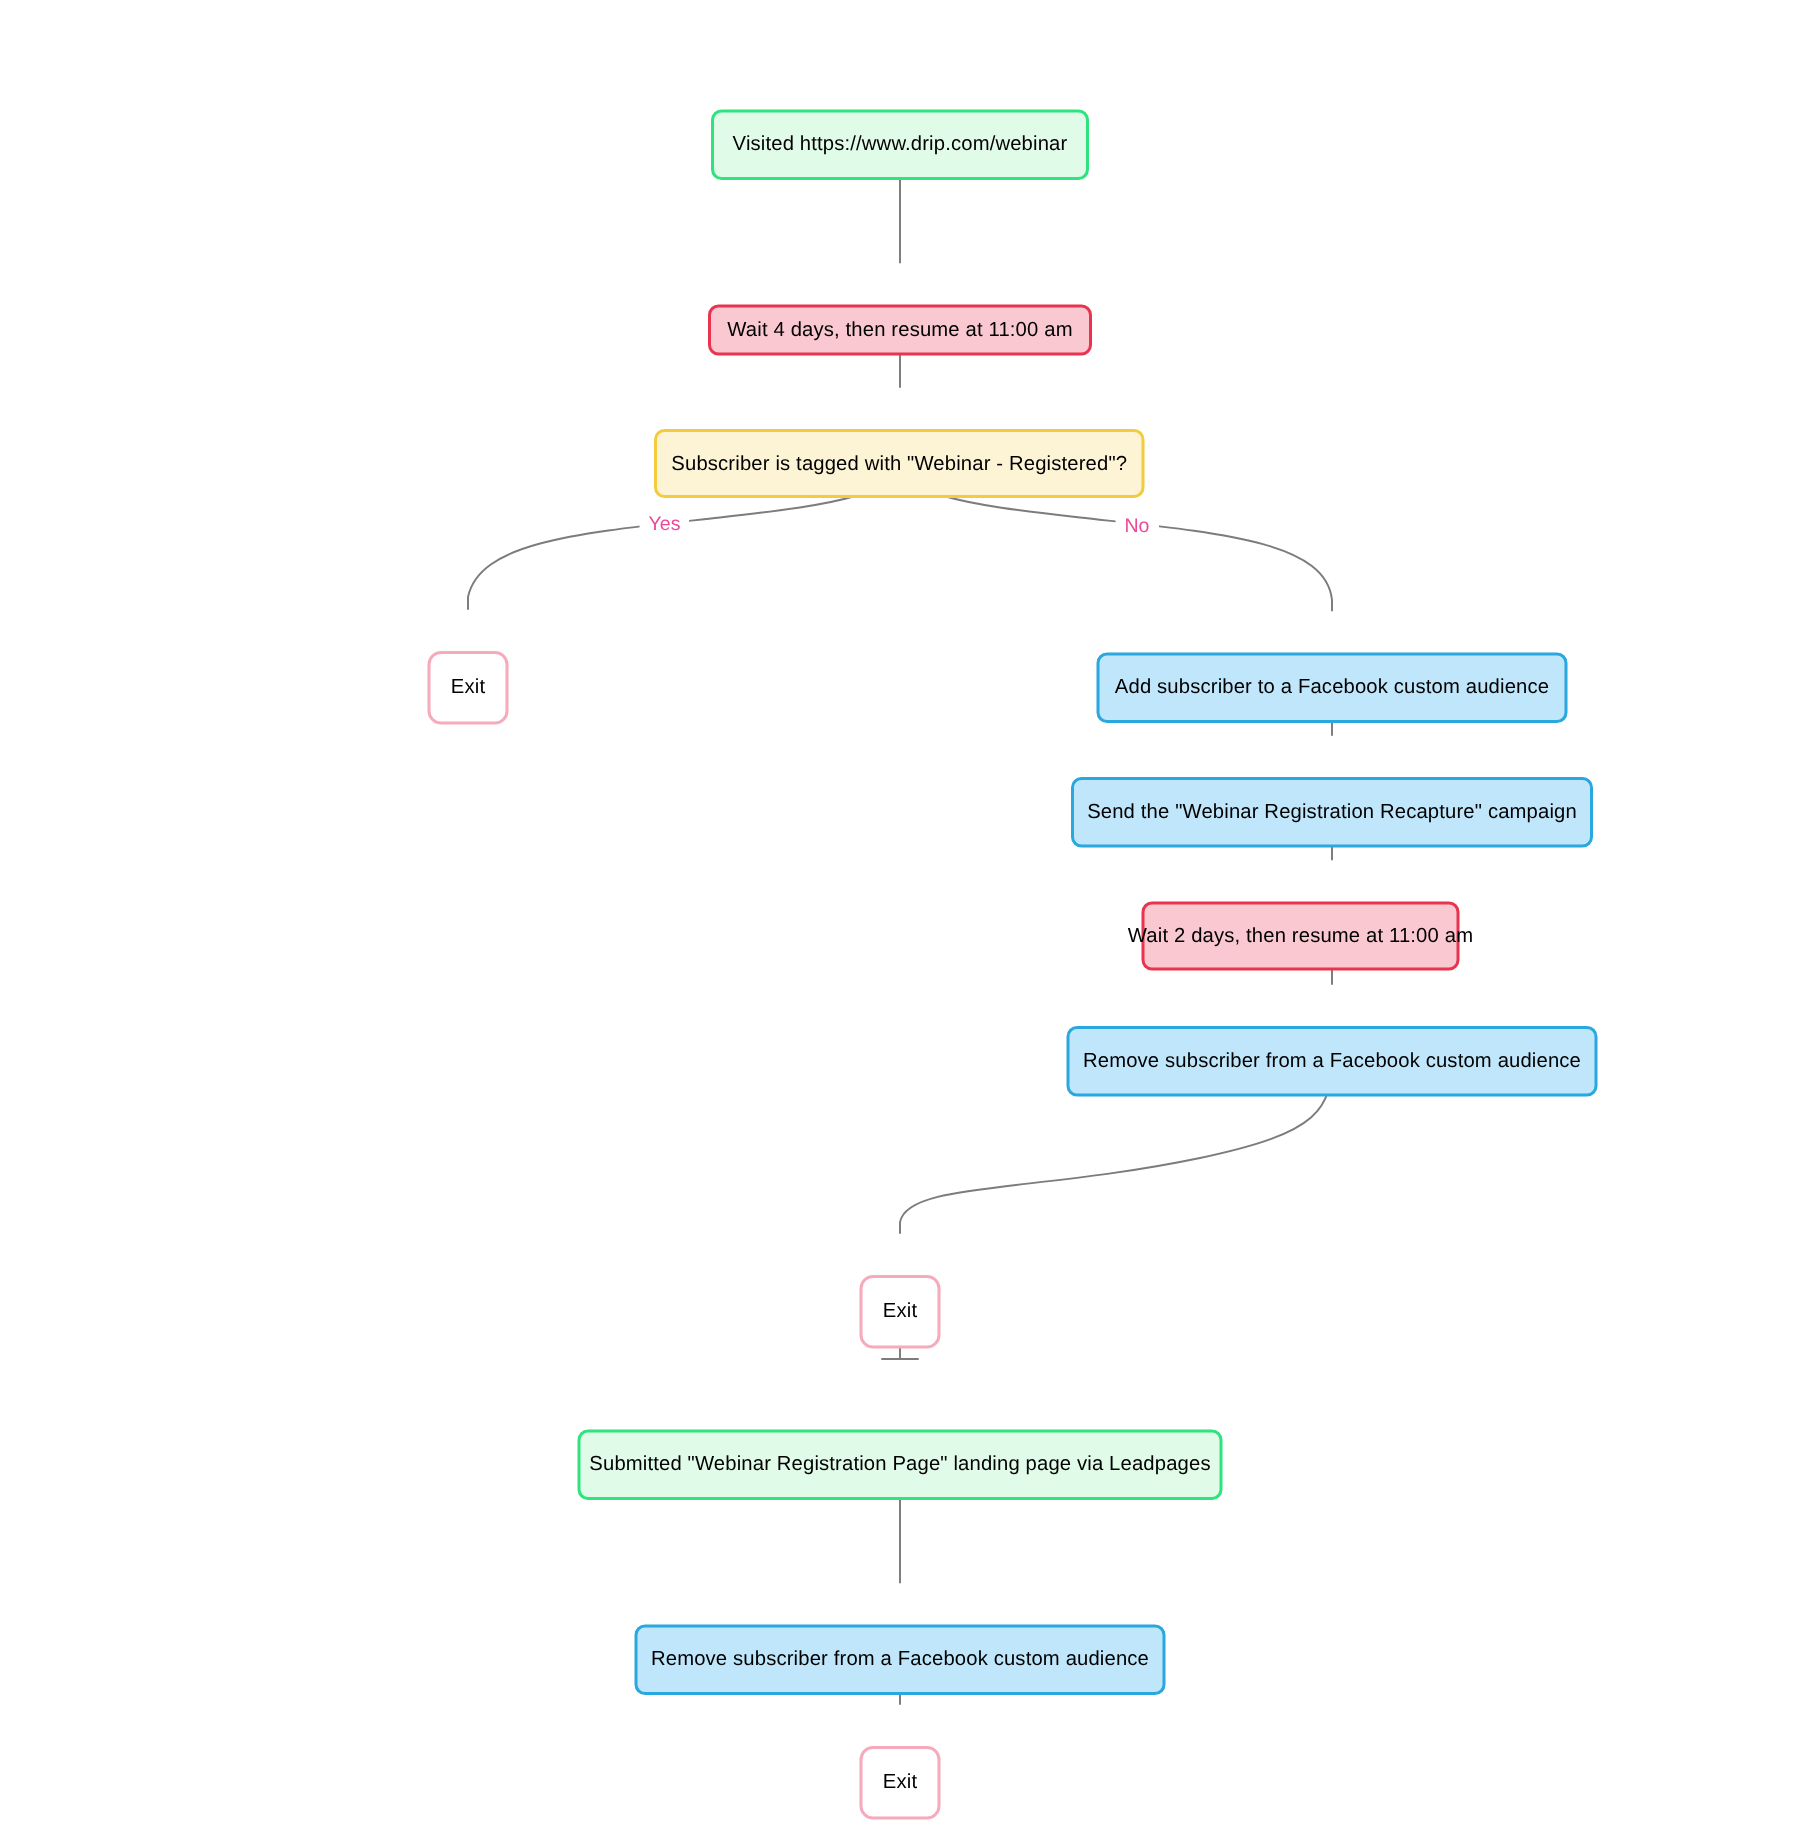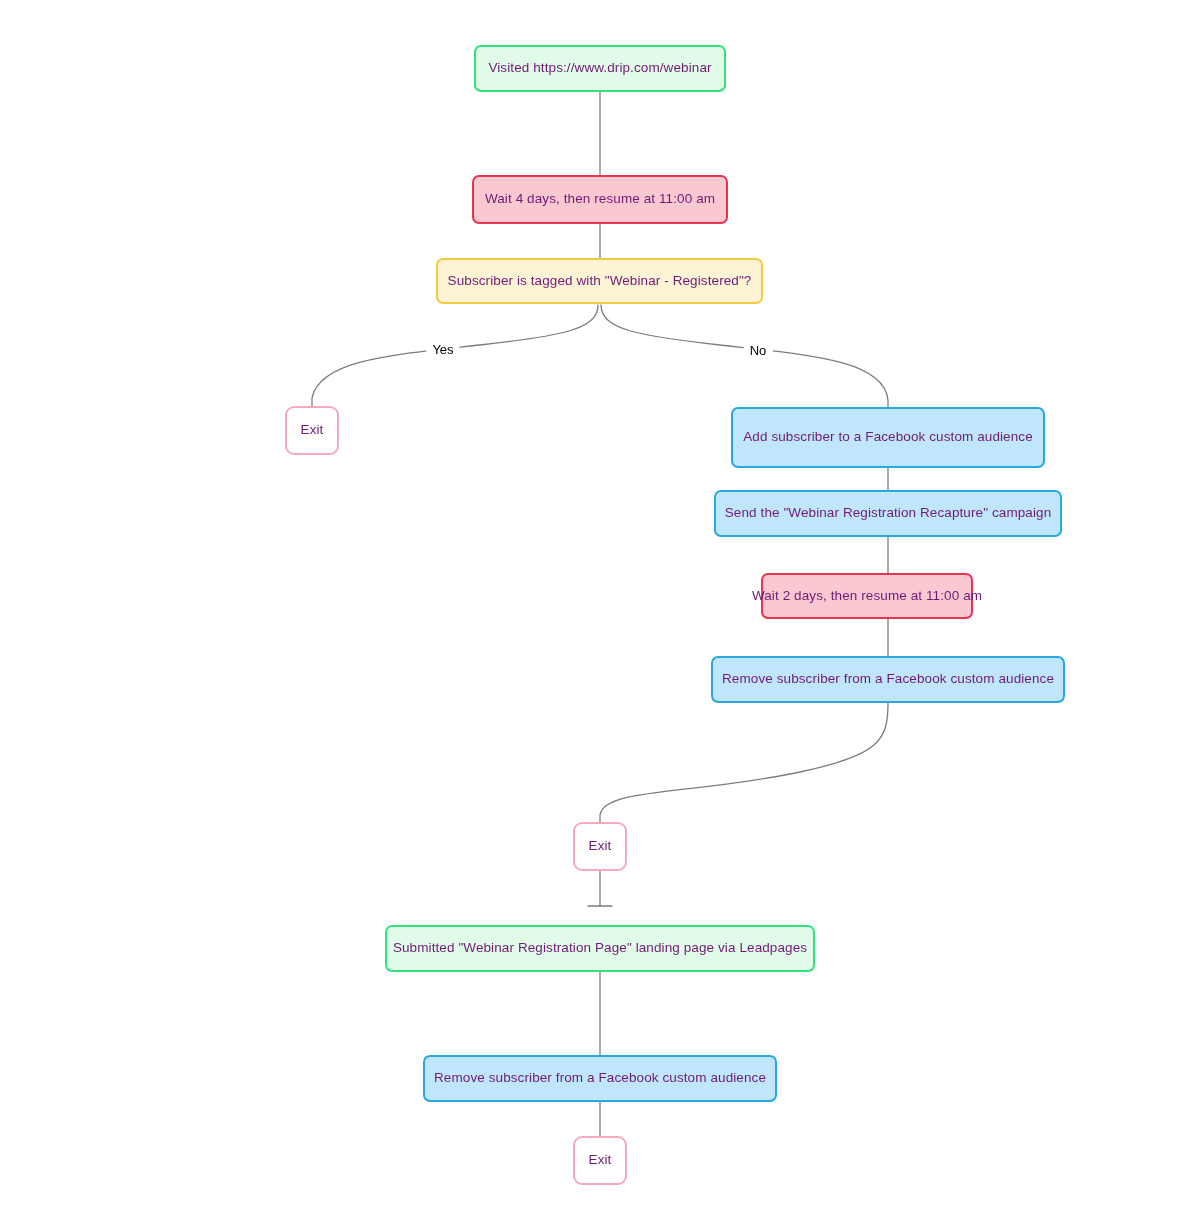--- a/index.html
+++ b/index.html
@@ -27,24 +27,25 @@
     position: absolute;
     box-sizing: border-box;
     display: flex;
     align-items: center;
     justify-content: center;
     border-radius: 7px;
     border-width: 2px;
     border-style: solid;
     font-size: 13.5px;
     line-height: 1.2;
-    color: #701a75;
+    color: #000000;
     white-space: nowrap;
     padding: 0 14px;
     letter-spacing: 0.1px;
+    margin-top: 28px;
   }
   .node.trigger {
     background: #e1fbe9;
     border-color: #2fe37f;
   }
   .node.wait {
     background: #fac8d0;
     border-color: #e8344f;
   }
   .node.decision {
@@ -57,21 +58,21 @@
   }
   .node.exit {
     background: #ffffff;
     border-color: #f6aabb;
     border-radius: 9px;
     font-size: 13.5px;
   }
   .edge-label {
     position: absolute;
     font-size: 13px;
-    color: #000000;
+    color: #ec4899;
     background: #ffffff;
     padding: 2px 6px;
     transform: translate(-50%, -50%);
     white-space: nowrap;
     font-family: "Liberation Sans", "DejaVu Sans", sans-serif;
   }
 </style>
 </head>
 <body>
 
@@ -84,24 +85,24 @@
       <path d="M 888 454 L 888 490" fill="none" stroke="#7c7c7c" stroke-width="1.3" stroke-linecap="round"></path>
       <path d="M 888 537 L 888 573" fill="none" stroke="#7c7c7c" stroke-width="1.3" stroke-linecap="round"></path>
       <path d="M 888 619 L 888 656" fill="none" stroke="#7c7c7c" stroke-width="1.3" stroke-linecap="round"></path>
       <path d="M 888 703 C 888 740, 880 755, 800 772 C 690 795, 604 788, 600 815 L 600 822" fill="none" stroke="#7c7c7c" stroke-width="1.3" stroke-linecap="round"></path>
       <path d="M 600 871 L 600 906" fill="none" stroke="#7c7c7c" stroke-width="1.3" stroke-linecap="round"></path>
       <path d="M 588 906 L 612 906" fill="none" stroke="#7c7c7c" stroke-width="1.3" stroke-linecap="round"></path>
       <path d="M 600 972 L 600 1055" fill="none" stroke="#7c7c7c" stroke-width="1.3" stroke-linecap="round"></path>
       <path d="M 600 1102 L 600 1136" fill="none" stroke="#7c7c7c" stroke-width="1.3" stroke-linecap="round"></path>
     </svg>
 <div class="node trigger" style="left: 474px; top: 45px; width: 252px; height: 47px;">Visited https://www.drip.com/webinar</div>
-    <div class="node wait" style="left: 472px; top: 175px; width: 256px; height: 49px;">Wait 4 days, then resume at 11:00 am</div>
+    <div class="node wait" style="left: 472px; top: 175px; width: 256px; height: 34px;">Wait 4 days, then resume at 11:00 am</div>
     <div class="node decision" style="left: 436px; top: 258px; width: 327px; height: 46px;">Subscriber is tagged with "Webinar - Registered"?</div>
     <div class="node exit" style="left: 285px; top: 406px; width: 54px; height: 49px;">Exit</div>
-    <div class="node action" style="left: 731px; top: 407px; width: 314px; height: 61px;">Add subscriber to a Facebook custom audience</div>
+    <div class="node action" style="left: 731px; top: 407px; width: 314px; height: 47px;">Add subscriber to a Facebook custom audience</div>
     <div class="node action" style="left: 714px; top: 490px; width: 348px; height: 47px;">Send the "Webinar Registration Recapture" campaign</div>
     <div class="node wait" style="left: 761px; top: 573px; width: 212px; height: 46px;">Wait 2 days, then resume at 11:00 am</div>
     <div class="node action" style="left: 711px; top: 656px; width: 354px; height: 47px;">Remove subscriber from a Facebook custom audience</div>
     <div class="node exit" style="left: 573px; top: 822px; width: 54px; height: 49px;">Exit</div>
     <div class="node trigger" style="left: 385px; top: 925px; width: 430px; height: 47px;">Submitted "Webinar Registration Page" landing page via Leadpages</div>
     <div class="node action" style="left: 423px; top: 1055px; width: 354px; height: 47px;">Remove subscriber from a Facebook custom audience</div>
     <div class="node exit" style="left: 573px; top: 1136px; width: 54px; height: 49px;">Exit</div>
     <div class="edge-label" style="left: 443px; top: 349px;">Yes</div>
     <div class="edge-label" style="left: 758px; top: 350px; text-align: center;">No</div>
   </div>

